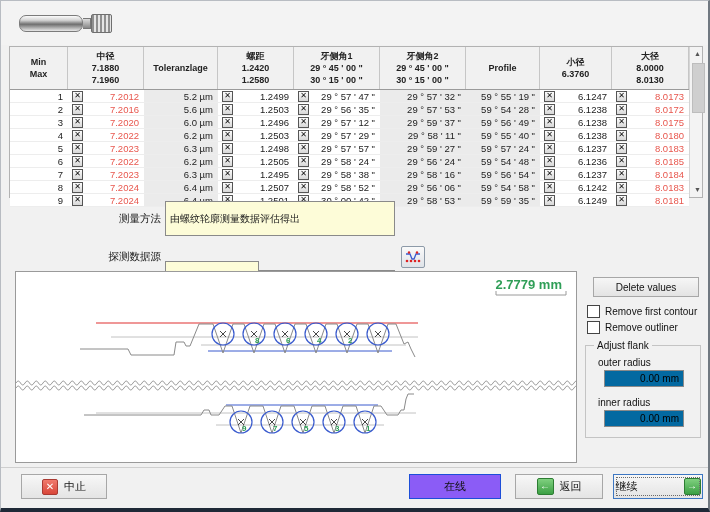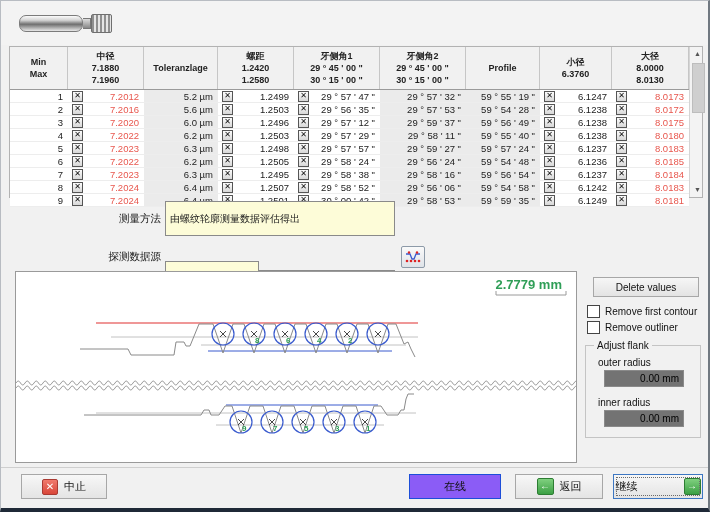--- a/index.html
+++ b/index.html
@@ -61,21 +61,21 @@
   
   .rightpanel{position:absolute;left:580px;top:272px;width:124px;height:190px;}
   .del-btn{box-sizing:border-box;margin:4px 0 8px 12px;width:106px;height:20px;border:1px solid #a7a7a7;
     background:linear-gradient(180deg,#f6f6f6,#e3e3e3);font-size:10px;color:#111;display:flex;align-items:center;justify-content:center;}
   .chk-row{display:flex;align-items:center;margin:3px 0 3px 6px;}
   .chk-box{width:11px;height:11px;border:1px solid #444;background:#fff;margin-right:5px;flex:0 0 auto;}
   .chk-label{font-size:10px;color:#111;}
   .adjust-group{box-sizing:border-box;margin:6px 2px 0 4px;width:116px;border:1px solid #c4c4c4;padding:2px 6px 10px 8px;}
   .adjust-group legend{font-size:10px;color:#111;padding:0 3px;}
   .radius-label{font-size:10px;color:#111;margin:4px 0 2px 4px;}
-  .radius-input{box-sizing:border-box;margin-left:10px;width:80px;height:17px;border:1px solid #8a8a8a;background:#737373;
+  .radius-input{box-sizing:border-box;margin-left:10px;width:80px;height:17px;border:1px solid #8a8a8a;background:#0369a1;
     font-size:10px;display:flex;align-items:center;justify-content:flex-end;padding-right:4px;}
 
   
   .footer{position:absolute;left:0;top:466px;width:100%;height:40px;border-top:1px solid #cfcfcf;background:#f1f1f1;}
   .fbtn{position:absolute;top:6px;height:25px;box-sizing:border-box;border:1px solid #a7a7a7;
     background:linear-gradient(180deg,#f7f7f7,#e4e4e4);display:flex;align-items:center;justify-content:center;
     font-size:11px;color:#111;gap:6px;}
   .fbtn.flat{border:1px solid #1d4ed8;background:#8b5cf6;}
   .fbtn.focused{border:1px solid #3d77c2;outline:1px dotted #6b6b6b;outline-offset:-4px;gap:46px;}
   .ico-abort{width:14px;height:14px;border:1px solid #a93a33;border-radius:2px;background:linear-gradient(180deg,#f07a6d,#d9473a);

